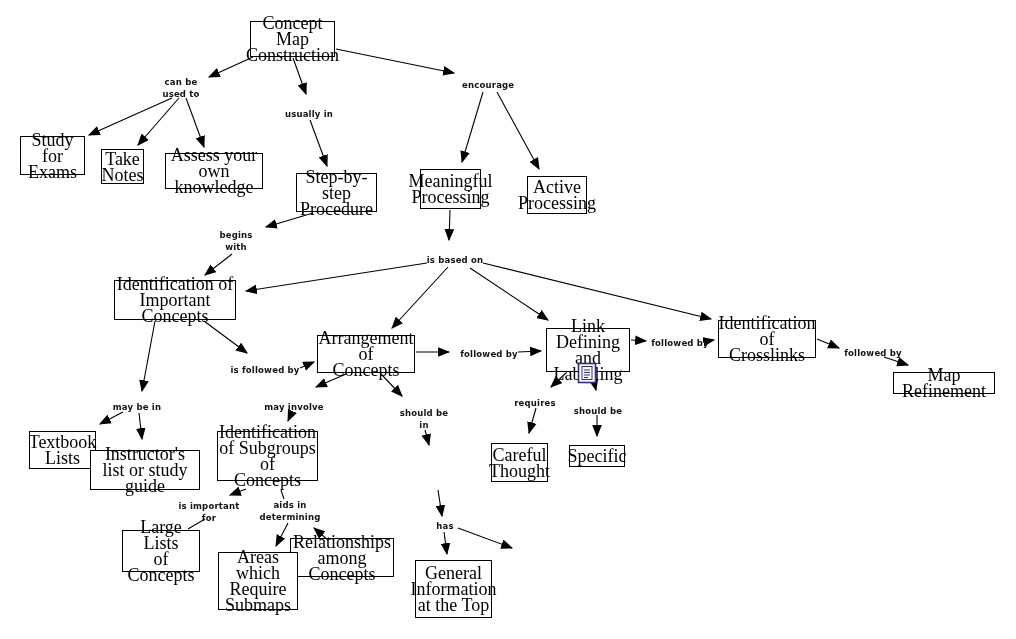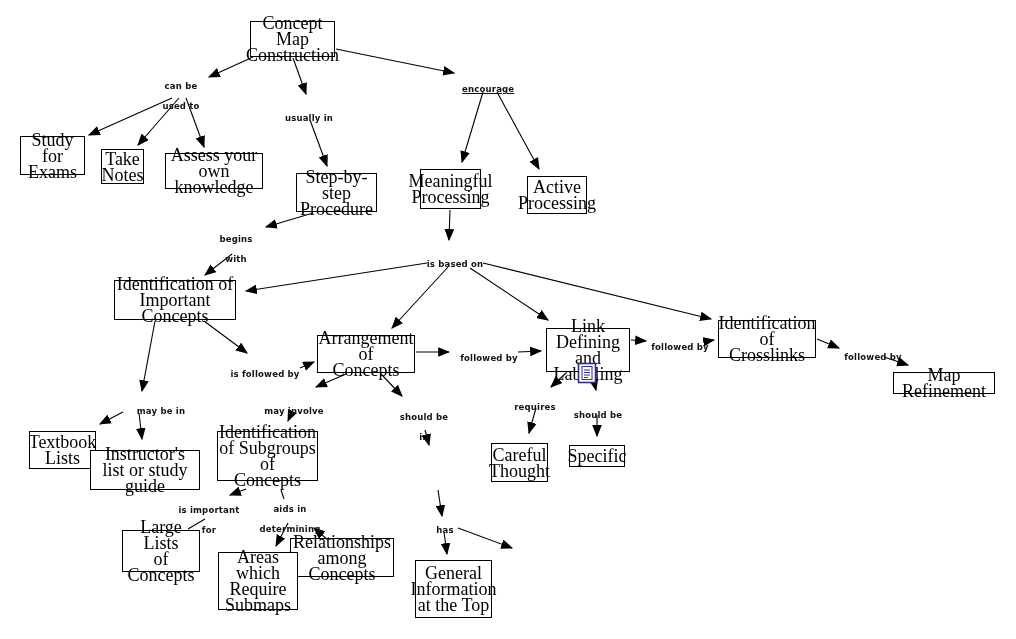--- a/index.html
+++ b/index.html
@@ -4,21 +4,21 @@
 <style>
   html,body{margin:0;padding:0;background:#fff;}
   #canvas{position:relative;width:1016px;height:639px;background:#fff;overflow:hidden;
           font-family:"Liberation Serif",serif;}
   #wires{position:absolute;left:0;top:0;z-index:1;}
   .node{position:absolute;z-index:2;border:1px solid #000;background:#fff;
         display:flex;align-items:center;justify-content:center;text-align:center;
         font-size:18px;line-height:16px;white-space:pre-line;box-sizing:border-box;
         color:#000;}
   .ll{position:absolute;z-index:3;font-family:"DejaVu Sans","Liberation Sans",sans-serif;
-      font-size:8.5px;font-weight:bold;color:#111;text-align:center;line-height:20px;
+      font-size:8.5px;font-weight:bold;color:#111;text-align:center;line-height:12px;
       white-space:pre-line;letter-spacing:0.2px;}
   .icon-wrap{position:absolute;z-index:4;}
 </style>
 </head>
 <body>
 
 <div id="canvas">
 
   <svg id="wires" width="1016" height="639">
     <defs>
@@ -113,29 +113,29 @@
   <div class="node" style="left:491px;top:443px;width:57px;height:39px;">Careful
 Thought</div>
   <div class="node" style="left:569px;top:445px;width:56px;height:22px;">Specific</div>
   <div class="node" style="left:415px;top:560px;width:77px;height:58px;">General
 Information
 at the Top</div>
 
   <div class="ll" style="left:158px;top:76px;width:46px;">can be
 used to</div>
   <div class="ll" style="left:284px;top:108px;width:50px;">usually in</div>
-  <div class="ll" style="left:462px;top:79px;width:48px;text-decoration:underline;">encourage</div>
+  <div class="ll" style="left:462px;top:79px;width:48px;">encourage</div>
   <div class="ll" style="left:217px;top:229px;width:38px;">begins
 with</div>
   <div class="ll" style="left:426px;top:254px;width:58px;">is based on</div>
   <div class="ll" style="left:230px;top:364px;width:70px;">is followed by</div>
   <div class="ll" style="left:459px;top:348px;width:60px;">followed by</div>
   <div class="ll" style="left:650px;top:337px;width:60px;">followed by</div>
   <div class="ll" style="left:843px;top:347px;width:60px;">followed by</div>
-  <div class="ll" style="left:111px;top:401px;width:52px;margin-left:24px;">may be in</div>
+  <div class="ll" style="left:111px;top:401px;width:52px;">may be in</div>
   <div class="ll" style="left:264px;top:401px;width:60px;">may involve</div>
   <div class="ll" style="left:398px;top:407px;width:52px;">should be
 in</div>
   <div class="ll" style="left:513px;top:397px;width:44px;">requires</div>
   <div class="ll" style="left:572px;top:405px;width:52px;">should be</div>
   <div class="ll" style="left:178px;top:500px;width:62px;">is important
 for</div>
   <div class="ll" style="left:259px;top:499px;width:62px;">aids in
 determining</div>
   <div class="ll" style="left:433px;top:520px;width:24px;">has</div>

